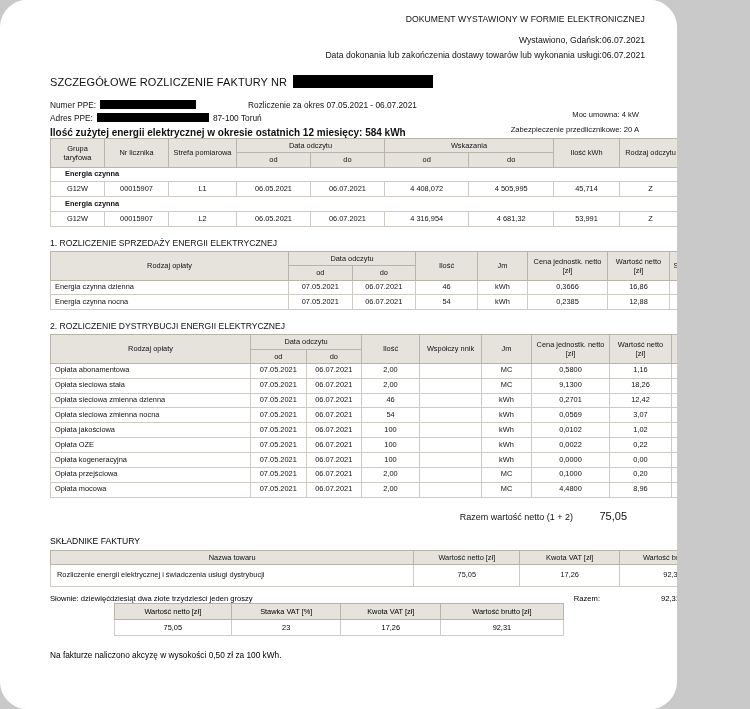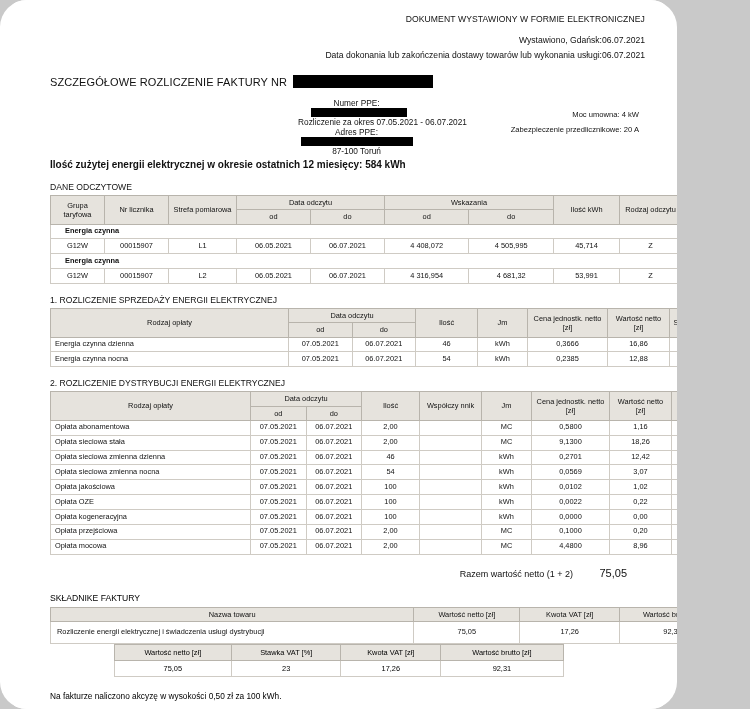--- a/index.html
+++ b/index.html
@@ -46,21 +46,21 @@
     vertical-align: middle;
   }
   .t-redact { width: 140px; height: 13px; margin-left: 6px; }
 
   .meta {
     margin: 10px 0 0 36px;
     font-size: 8.3px;
     color: #111;
     position: relative;
   }
-  .meta .row { display: flex; align-items: center; min-height: 13px; flex-direction: column; }
+  .meta .row { display: flex; align-items: center; min-height: 13px; }
   .meta .lbl { white-space: nowrap; }
   .m-redact1 { width: 96px; height: 9px; margin-left: 4px; }
   .m-redact2 { width: 112px; height: 9px; margin: 0 4px; }
   .meta .period { margin-left: 52px; }
   .meta .right {
     position: absolute;
     right: 24px;
     top: 10px;
     text-align: right;
     font-size: 7.6px;
@@ -182,21 +182,20 @@
         <span class="period">Rozliczenie za okres 07.05.2021 - 06.07.2021</span>
       </div>
       <div class="row">
         <span class="lbl">Adres PPE:</span>
         <span class="redact m-redact2"></span>
         <span>87-100 Toruń</span>
       </div>
       <div class="usage">Ilość zużytej energii elektrycznej w okresie ostatnich 12 miesięcy: 584 kWh</div>
     </div>
 
-    <div class="sect">DANE ODCZYTOWE</div>
 
     <table class="grid">
       <thead>
         <tr>
           <th rowspan="2" style="width:54px">Grupa
 taryfowa</th>
           <th rowspan="2" style="width:64px">Nr
 licznika</th>
           <th rowspan="2" style="width:68px">Strefa
 pomiarowa</th>
@@ -439,20 +438,25 @@
       <tbody>
         <tr>
           <td class="l" style="padding:6px 6px">Rozliczenie energii elektrycznej i świadczenia usługi dystrybucji</td>
           <td>75,05</td>
           <td>17,26</td>
           <td>92,31</td>
         </tr>
       </tbody>
     </table>
 
+    <div class="slownie">
+      <span>Słownie: dziewięćdziesiąt dwa złote trzydzieści jeden groszy</span>
+      <span class="rr">Razem:</span>
+      <span class="rv">92,31</span>
+    </div>
 
 
     <table class="vat">
       <thead>
         <tr>
           <th>Wartość netto [zł]</th>
           <th>Stawka VAT [%]</th>
           <th>Kwota VAT [zł]</th>
           <th>Wartość brutto [zł]</th>
         </tr>

